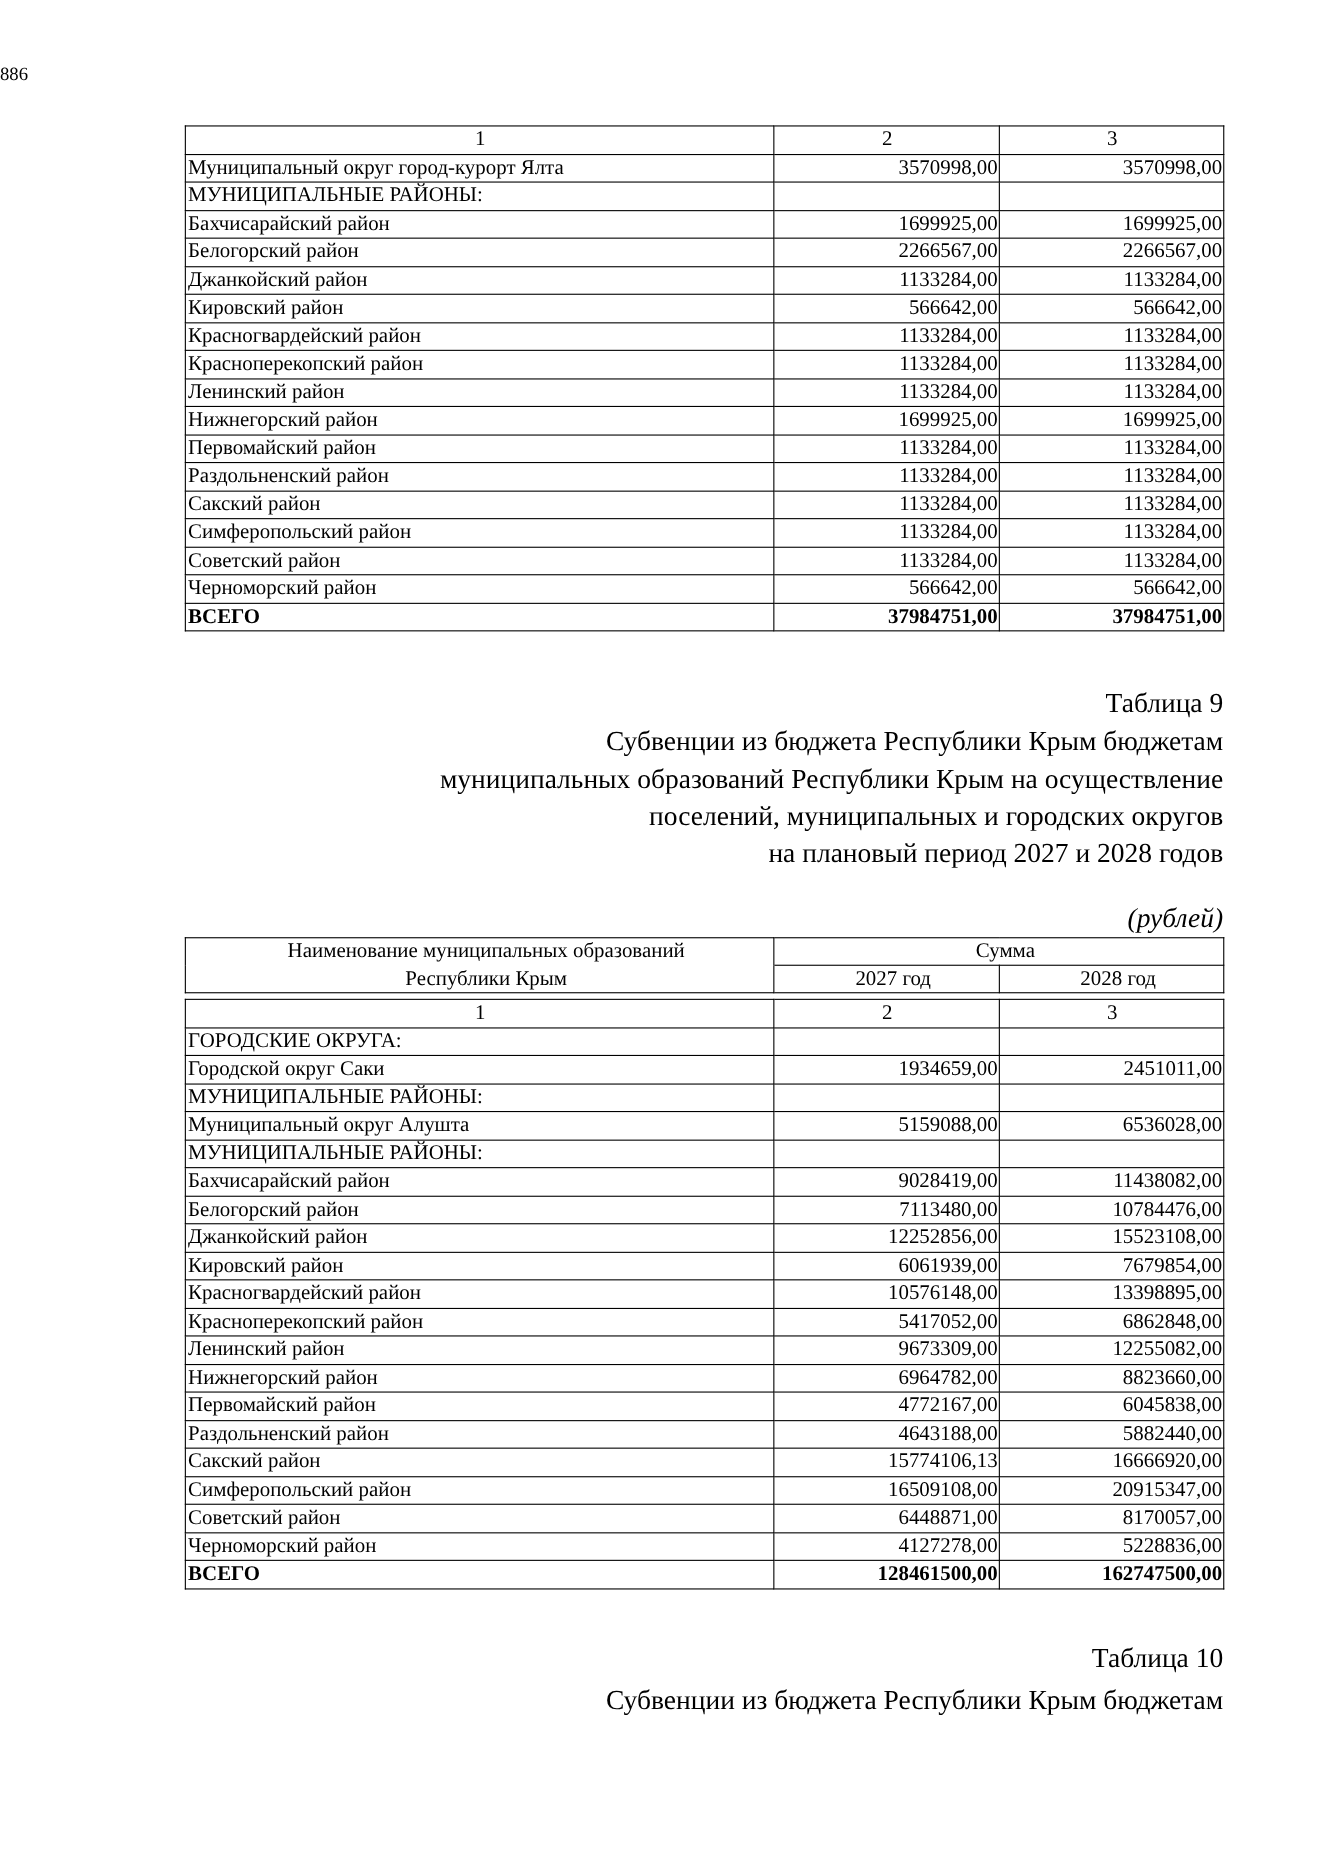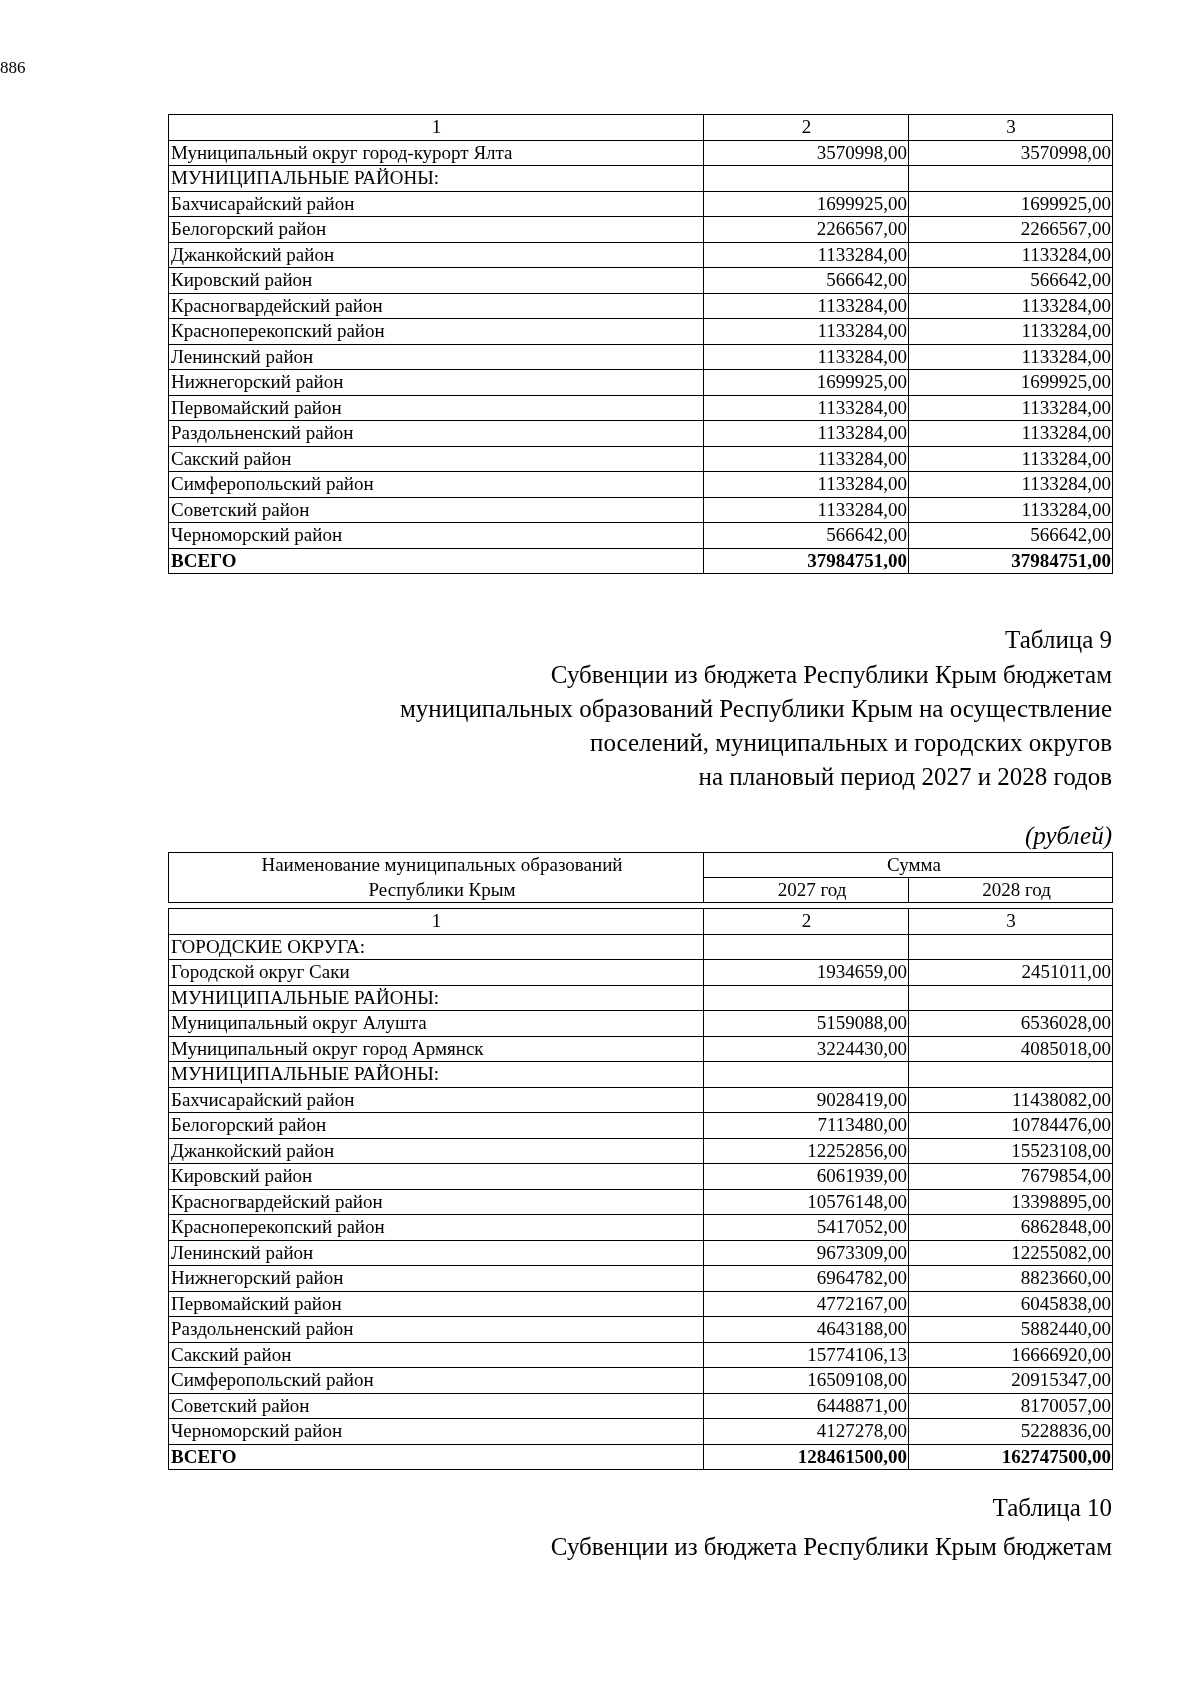--- a/index.html
+++ b/index.html
@@ -181,25 +181,20 @@
         <td>МУНИЦИПАЛЬНЫЕ РАЙОНЫ:</td>
         <td class="num"></td>
         <td class="num"></td>
       </tr>
     <tr>
         <td>Муниципальный округ Алушта</td>
         <td class="num">5159088,00</td>
         <td class="num">6536028,00</td>
       </tr>
     <tr>
-        <td>Муниципальный округ город Армянск</td>
-        <td class="num">3224430,00</td>
-        <td class="num">4085018,00</td>
-      </tr>
-    <tr>
         <td>МУНИЦИПАЛЬНЫЕ РАЙОНЫ:</td>
         <td class="num"></td>
         <td class="num"></td>
       </tr>
     <tr>
         <td>Бахчисарайский район</td>
         <td class="num">9028419,00</td>
         <td class="num">11438082,00</td>
       </tr>
     <tr>

